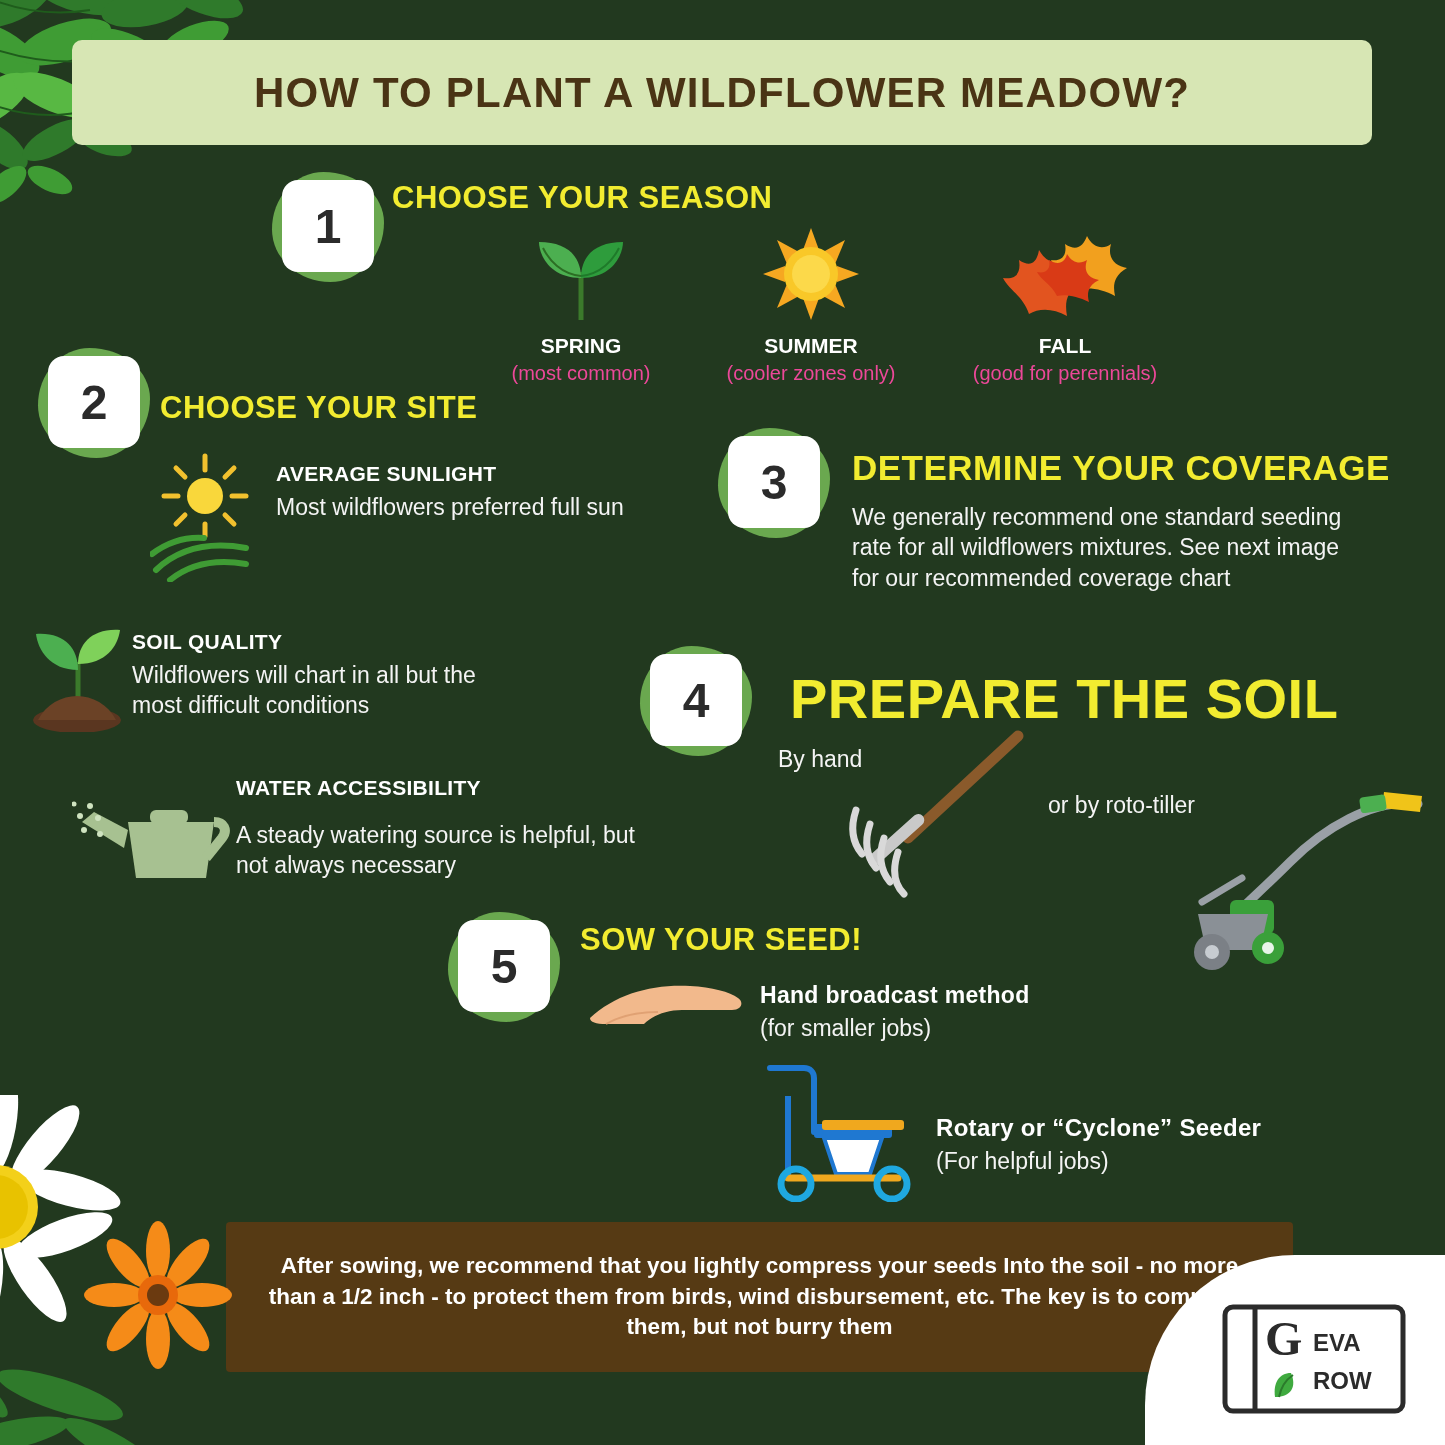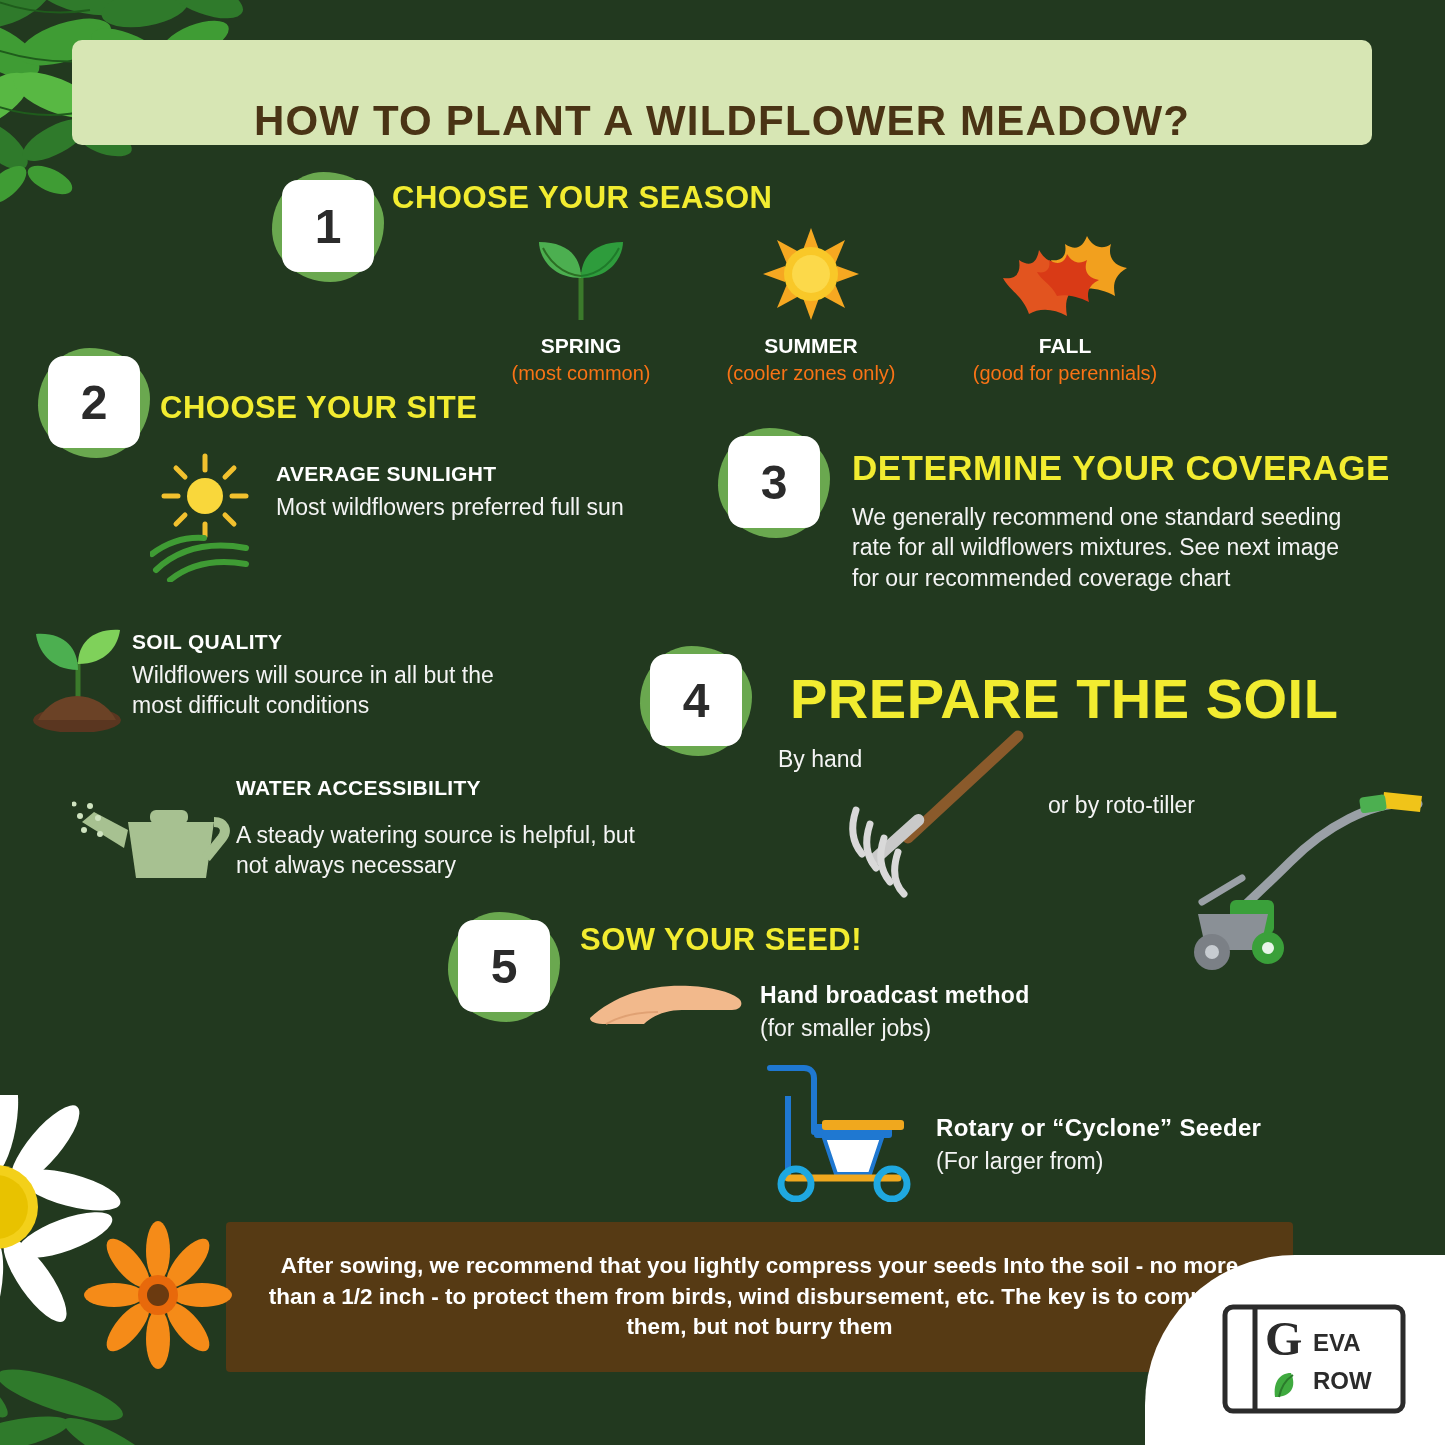--- a/index.html
+++ b/index.html
@@ -11,21 +11,21 @@
     overflow: hidden;
   }
 
   
   .leaf-cluster { position: absolute; top: -20px; left: -30px; width: 330px; height: 240px; pointer-events: none; }
 
   
   .title-banner {
     position: absolute; left: 72px; top: 40px; width: 1300px; height: 105px;
     background: #d7e6b4; border-radius: 10px;
-    display: flex; align-items: flex-end; justify-content: center;
+    display: flex; align-items: center; justify-content: center;
   }
   .title-text {
     color: #4a3415; font-size: 42px; font-weight: bold; letter-spacing: 1.2px;
     text-align: center;
   }
 
   
   .badge { position: absolute; width: 112px; height: 110px; }
   .badge .blob {
     position: absolute; inset: 0;
@@ -42,21 +42,21 @@
   .step-title { position: absolute; color: #f2ec30; font-size: 31px; font-weight: bold; letter-spacing: .5px; }
   .step-title.big { font-size: 35px; }
 
   .label-bold { color: #fff; font-weight: bold; font-size: 21px; letter-spacing: .3px; }
   .body-text  { color: #f4f4f4; font-size: 23px; line-height: 1.32; }
 
   
   .season { position: absolute; text-align: center; width: 230px; }
   .season .ico { height: 96px; display: flex; align-items: flex-end; justify-content: center; }
   .season .nm { color: #fff; font-weight: bold; font-size: 21px; margin-top: 12px; }
-  .season .sub { color: #f97316; font-size: 20px; margin-top: 4px; }
+  .season .sub { color: #ec4899; font-size: 20px; margin-top: 4px; }
 
   
   .note {
     position: absolute; left: 226px; top: 1222px; width: 1067px; height: 150px;
     background: #563a14; border-radius: 4px;
     display: flex; align-items: center; justify-content: center;
     padding: 0 28px;
   }
   .note p { color: #fff; font-size: 22.5px; font-weight: bold; line-height: 1.36; text-align: center; }
 
@@ -204,21 +204,21 @@
   <svg width="110" height="120" viewBox="0 0 110 120">
     <path d="M56 104 L56 50" stroke="#3b7a2b" stroke-width="5" fill="none"></path>
     <path d="M56 58 C28 58 16 38 14 22 C42 20 56 36 56 58Z" fill="#4caf50"></path>
     <path d="M56 52 C84 52 96 34 98 18 C70 16 56 32 56 52Z" fill="#7fd15a"></path>
     <ellipse cx="55" cy="108" rx="44" ry="13" fill="#5a3620"></ellipse>
     <path d="M16 108 C24 92 40 84 55 84 C70 84 86 92 94 108Z" fill="#6b4226"></path>
   </svg>
 </div>
 <div style="position:absolute; left:132px; top:630px; width:400px;">
   <div class="label-bold">SOIL QUALITY</div>
-  <div class="body-text" style="margin-top:6px;">Wildflowers will source in all but the most difficult conditions</div>
+  <div class="body-text" style="margin-top:6px;">Wildflowers will chart in all but the most difficult conditions</div>
 </div>
 
 <div class="icon-holder" style="left:72px; top:786px;">
   <svg width="160" height="110" viewBox="0 0 160 110">
     <path d="M56 36 L142 36 L134 92 L64 92 Z" fill="#a7c191"></path>
     <path d="M142 36 C152 36 156 44 150 52 L134 72" fill="none" stroke="#a7c191" stroke-width="10"></path>
     <path d="M56 44 L22 26 L10 36 L52 62Z" fill="#a7c191"></path>
     <rect x="78" y="24" width="38" height="14" rx="6" fill="#a7c191"></rect>
     <g fill="#cfe3c0">
       <circle cx="18" cy="20" r="3"></circle>
@@ -302,21 +302,21 @@
     <rect x="62" y="62" width="78" height="14" rx="3" fill="#1f78d1"></rect>
     <path d="M72 76 L130 76 L118 112 L84 112Z" fill="#fff" stroke="#1f78d1" stroke-width="4"></path>
     <rect x="70" y="58" width="82" height="10" rx="3" fill="#f0a81e"></rect>
     <path d="M36 116 L146 116" stroke="#f0a81e" stroke-width="7" stroke-linecap="round"></path>
     <circle cx="44" cy="122" r="15" fill="none" stroke="#1fa8e0" stroke-width="7"></circle>
     <circle cx="140" cy="122" r="15" fill="none" stroke="#1fa8e0" stroke-width="7"></circle>
   </svg>
 </div>
 <div style="position:absolute; left:936px; top:1114px; width:430px;">
   <div class="label-bold" style="font-size:24px;">Rotary or “Cyclone” Seeder</div>
-  <div class="body-text" style="margin-top:4px;">(For larger from)</div>
+  <div class="body-text" style="margin-top:4px;">(For helpful jobs)</div>
 </div>
 
 <div class="note">
   <p>After sowing, we recommend that you lightly compress your seeds Into the soil - no more than a 1/2 inch - to protect them from birds, wind disbursement, etc. The key is to compress them, but not burry them</p>
 </div>
 
 <div class="flowers">
   <svg viewBox="0 0 330 380" width="330" height="380">
     <g>
       <g fill="#ffffff">

